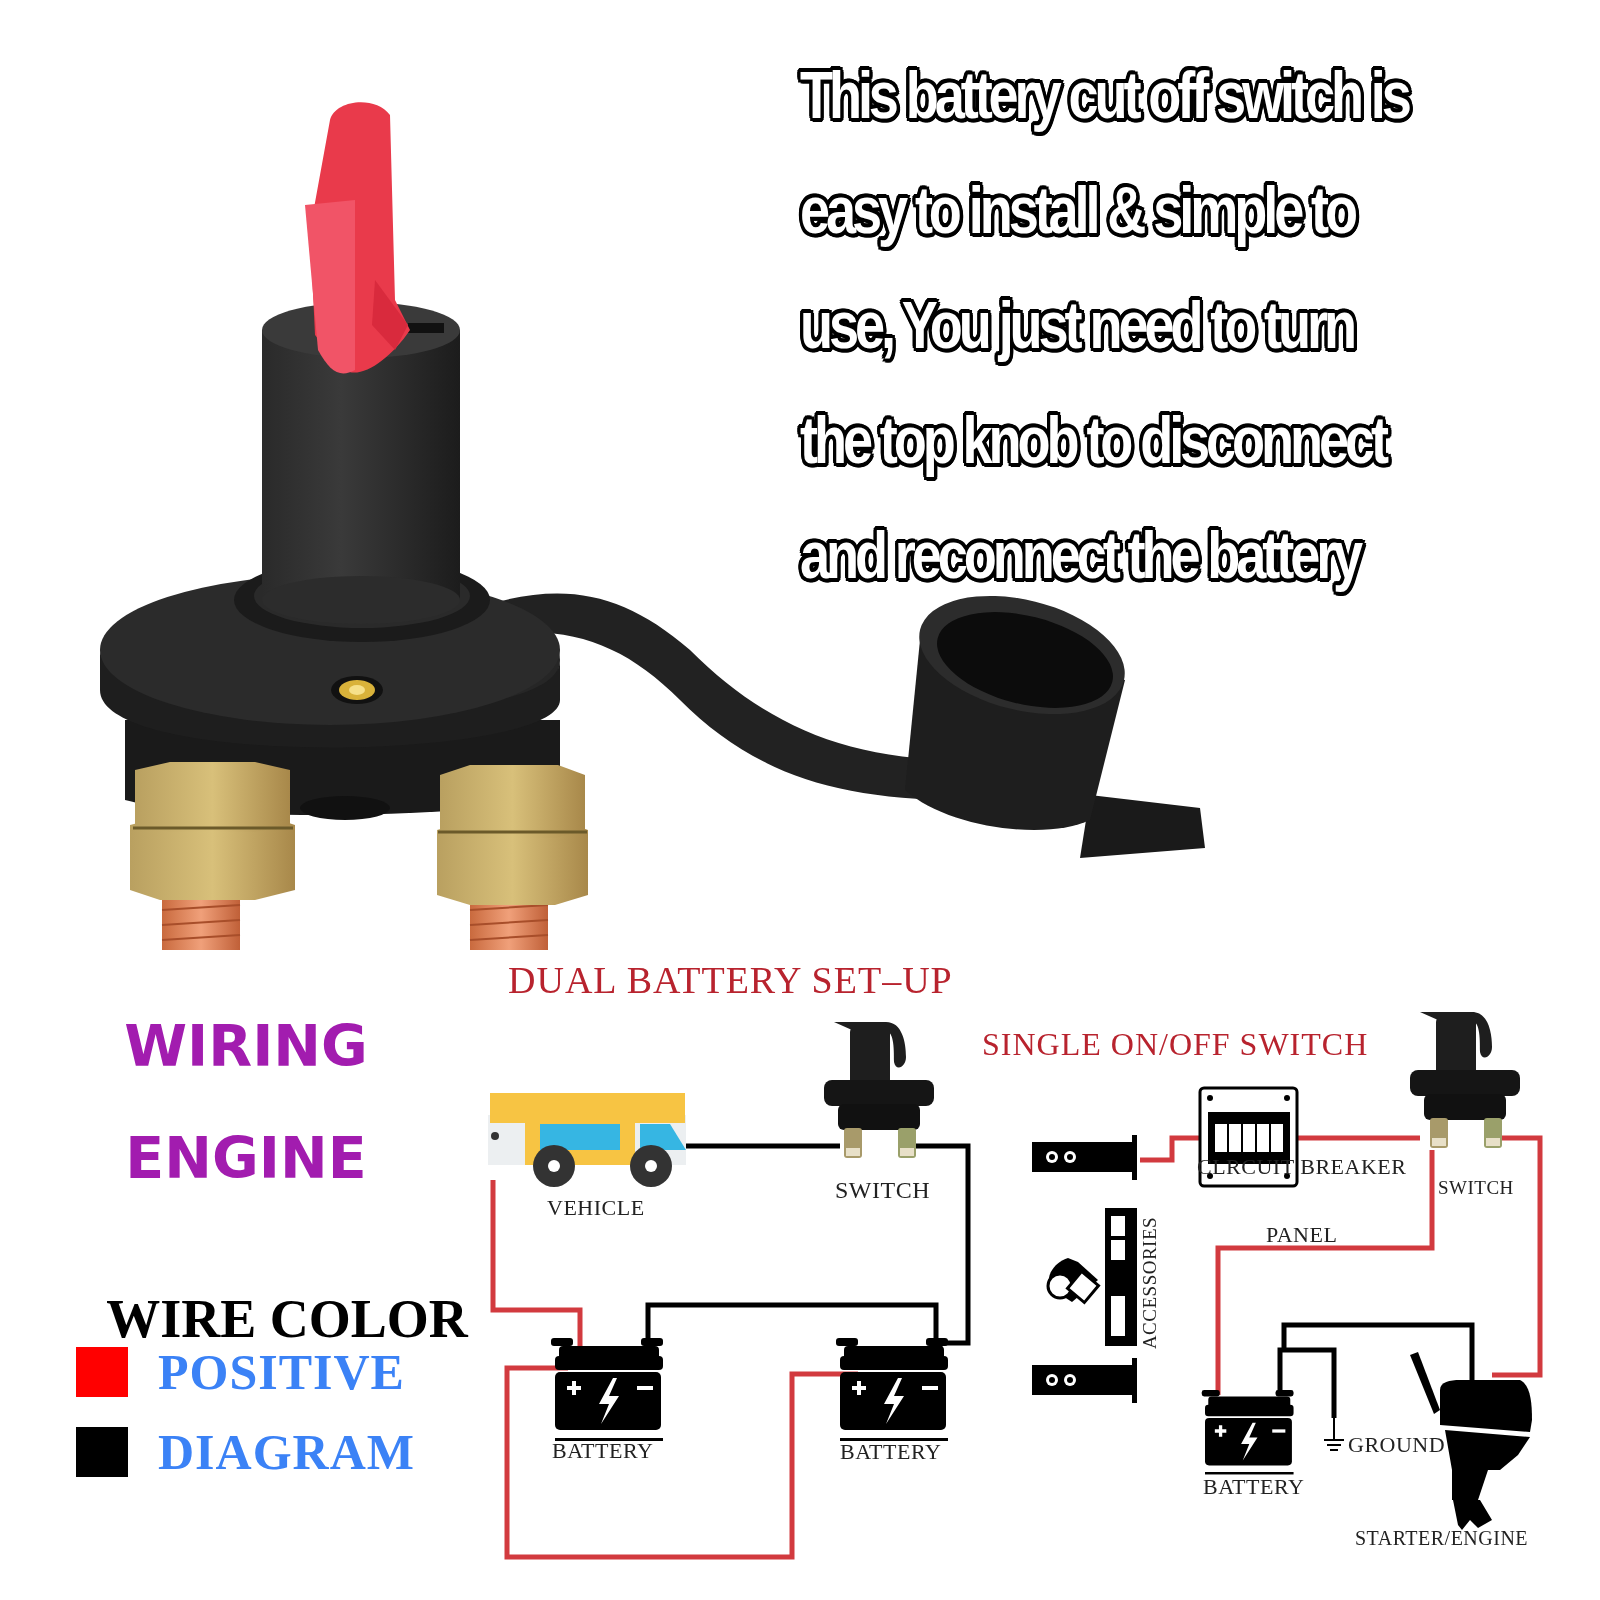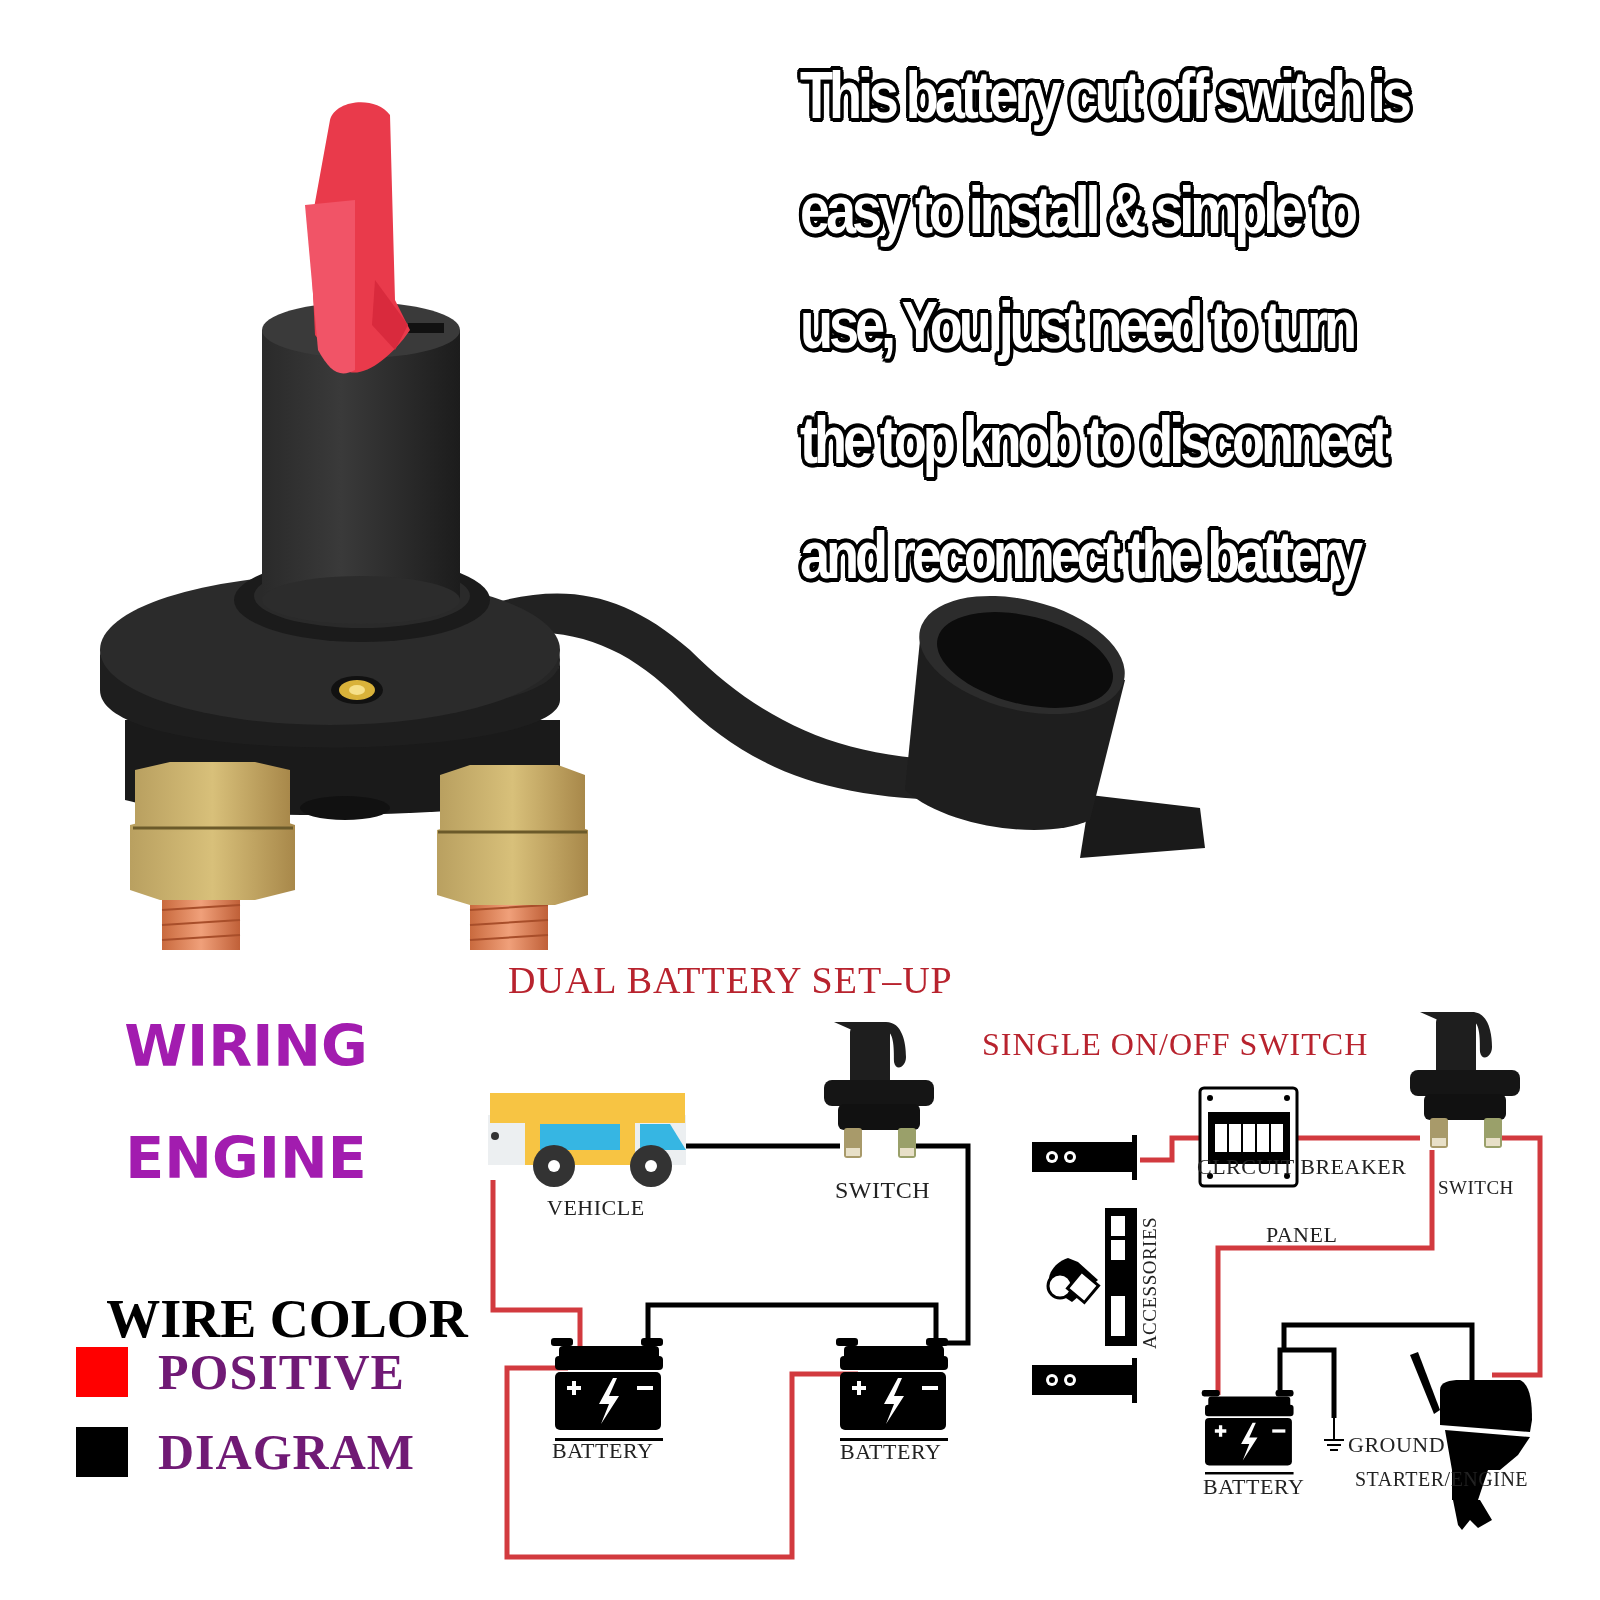--- a/index.html
+++ b/index.html
@@ -10,21 +10,21 @@
   .headline .line{display:block;font-family:"Liberation Sans",sans-serif;font-weight:bold;font-size:66px;line-height:115px;height:115px;color:#fff;letter-spacing:-5px;transform:scaleX(0.82);transform-origin:left center;white-space:nowrap;
     text-shadow:
       -3px -3px 0 #000, 3px -3px 0 #000, -3px 3px 0 #000, 3px 3px 0 #000,
       0 -4px 0 #000, 0 4px 0 #000, -4px 0 0 #000, 4px 0 0 #000,
       -2px -4px 0 #000, 2px 4px 0 #000, 4px 2px 0 #000,-4px -2px 0 #000;}
   
   .wd-title{left:6px;top:990px;width:480px;text-align:center;font-family:"DejaVu Sans",sans-serif;font-weight:bold;font-size:57px;line-height:112px;color:#a21caf;}
   .wire-color{left:0;top:1288px;width:480px;text-align:center;font-family:"Liberation Serif",serif;font-weight:bold;font-size:54px;color:#000;margin-left:47px;}
   .legend-row{left:76px;height:52px;display:flex;align-items:center;}
   .legend-swatch{width:52px;height:50px;margin-right:30px;}
-  .legend-label{font-family:"Liberation Serif",serif;font-weight:bold;font-size:50px;color:#701a75;letter-spacing:1px;}
+  .legend-label{font-family:"Liberation Serif",serif;font-weight:bold;font-size:50px;color:#3b82f6;letter-spacing:1px;}
   
   .serif-red{font-family:"Liberation Serif",serif;color:#b8232e;font-size:38px;letter-spacing:1px;}
   .dlabel{font-family:"Liberation Serif",serif;color:#222;font-size:22px;letter-spacing:0.5px;white-space:nowrap;}
 </style>
 </head>
 <body>
 
 <div class="abs headline">
   <span class="line">This battery cut off switch is</span>
   <span class="line">easy to install &amp; simple to</span>
@@ -268,13 +268,13 @@
 <div class="abs dlabel" style="left:835px;top:1177px;font-size:24px;">SWITCH</div>
 <div class="abs dlabel" style="left:552px;top:1438px;">BATTERY</div>
 <div class="abs dlabel" style="left:840px;top:1439px;">BATTERY</div>
 
 <div class="abs dlabel" style="left:1197px;top:1154px;">CLRCUIT BREAKER</div>
 <div class="abs dlabel" style="left:1266px;top:1222px;">PANEL</div>
 <div class="abs dlabel" style="left:1438px;top:1177px;font-size:19px;">SWITCH</div>
 <div class="abs dlabel" style="left:1055px;top:1272px;transform:rotate(-90deg);transform-origin:center;width:190px;text-align:center;font-size:19px;">ACCESSORIES</div>
 <div class="abs dlabel" style="left:1203px;top:1474px;">BATTERY</div>
 <div class="abs dlabel" style="left:1348px;top:1432px;">GROUND</div>
-<div class="abs dlabel" style="left:1355px;top:1468px;font-size:20px;text-align:center;">STARTER/ENGINE</div>
+<div class="abs dlabel" style="left:1355px;top:1527px;font-size:20px;text-align:center;">STARTER/ENGINE</div>
 
 </body></html>

